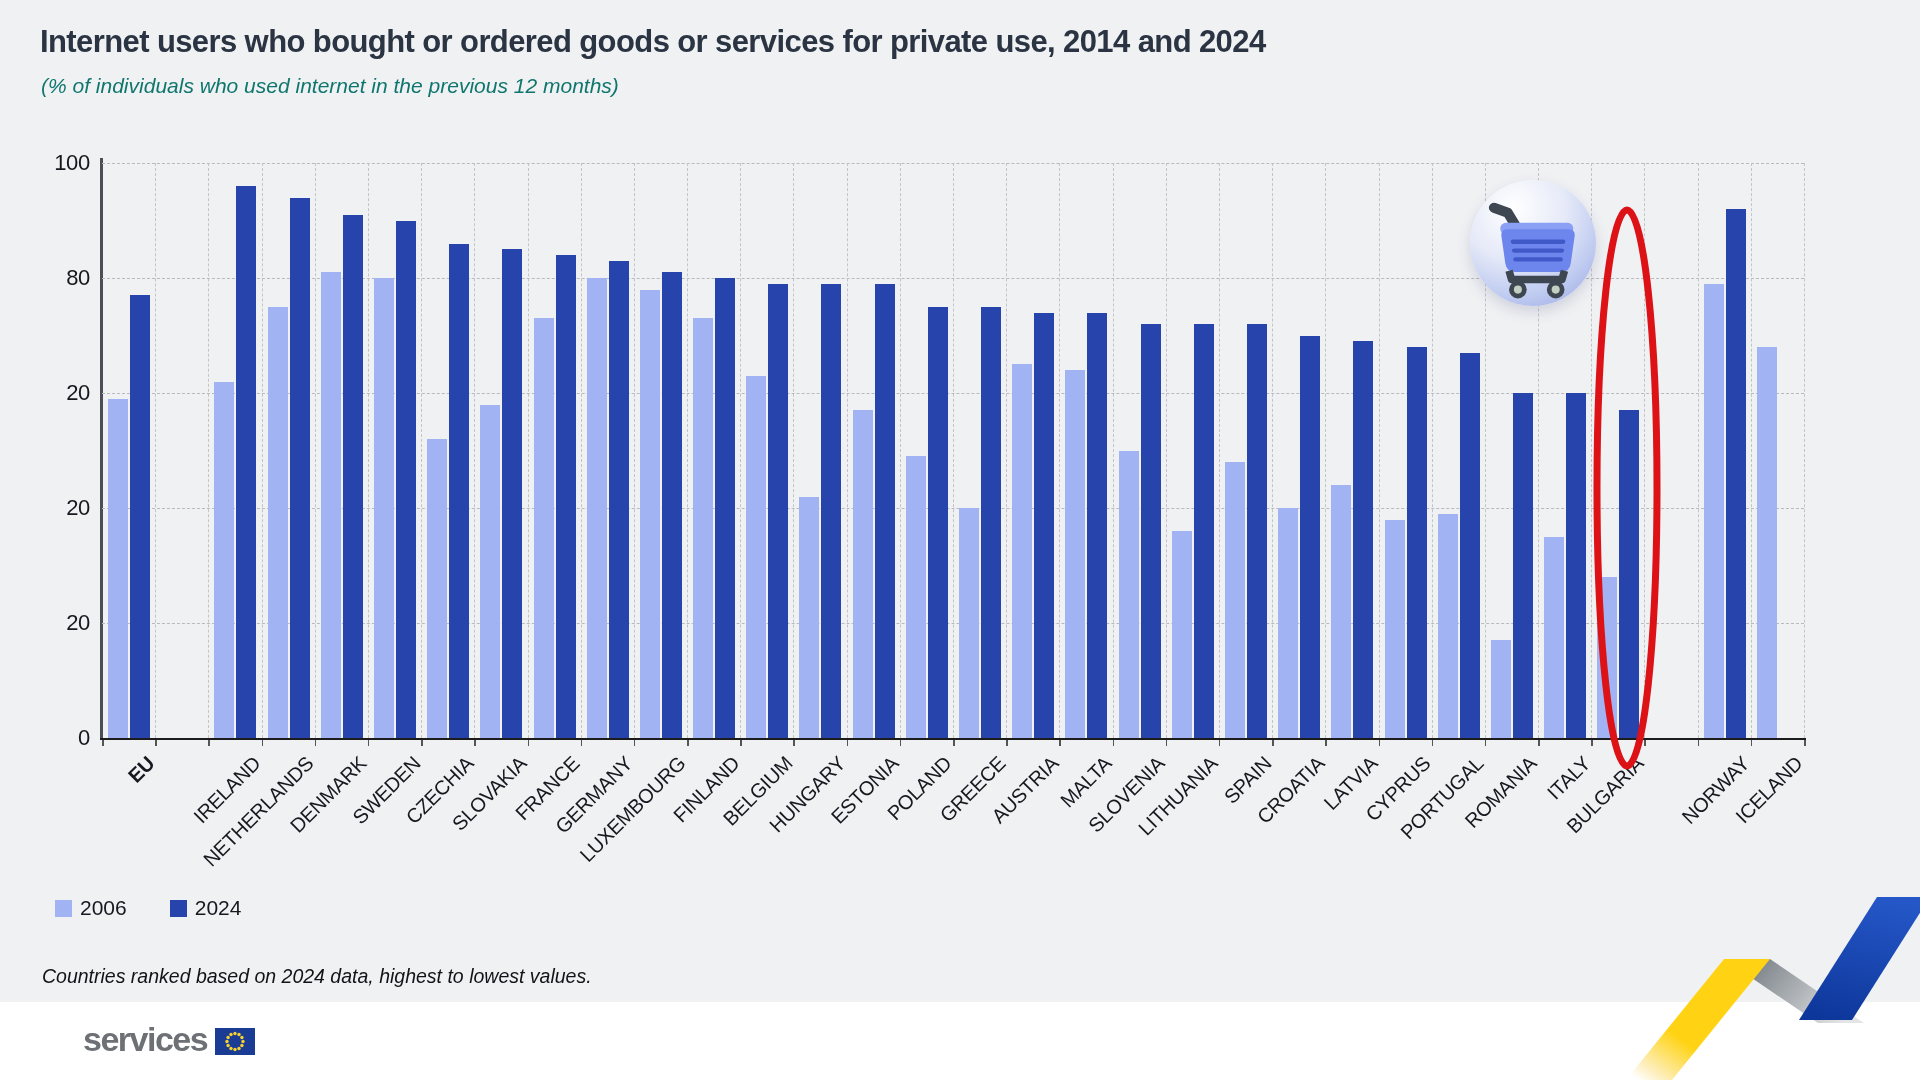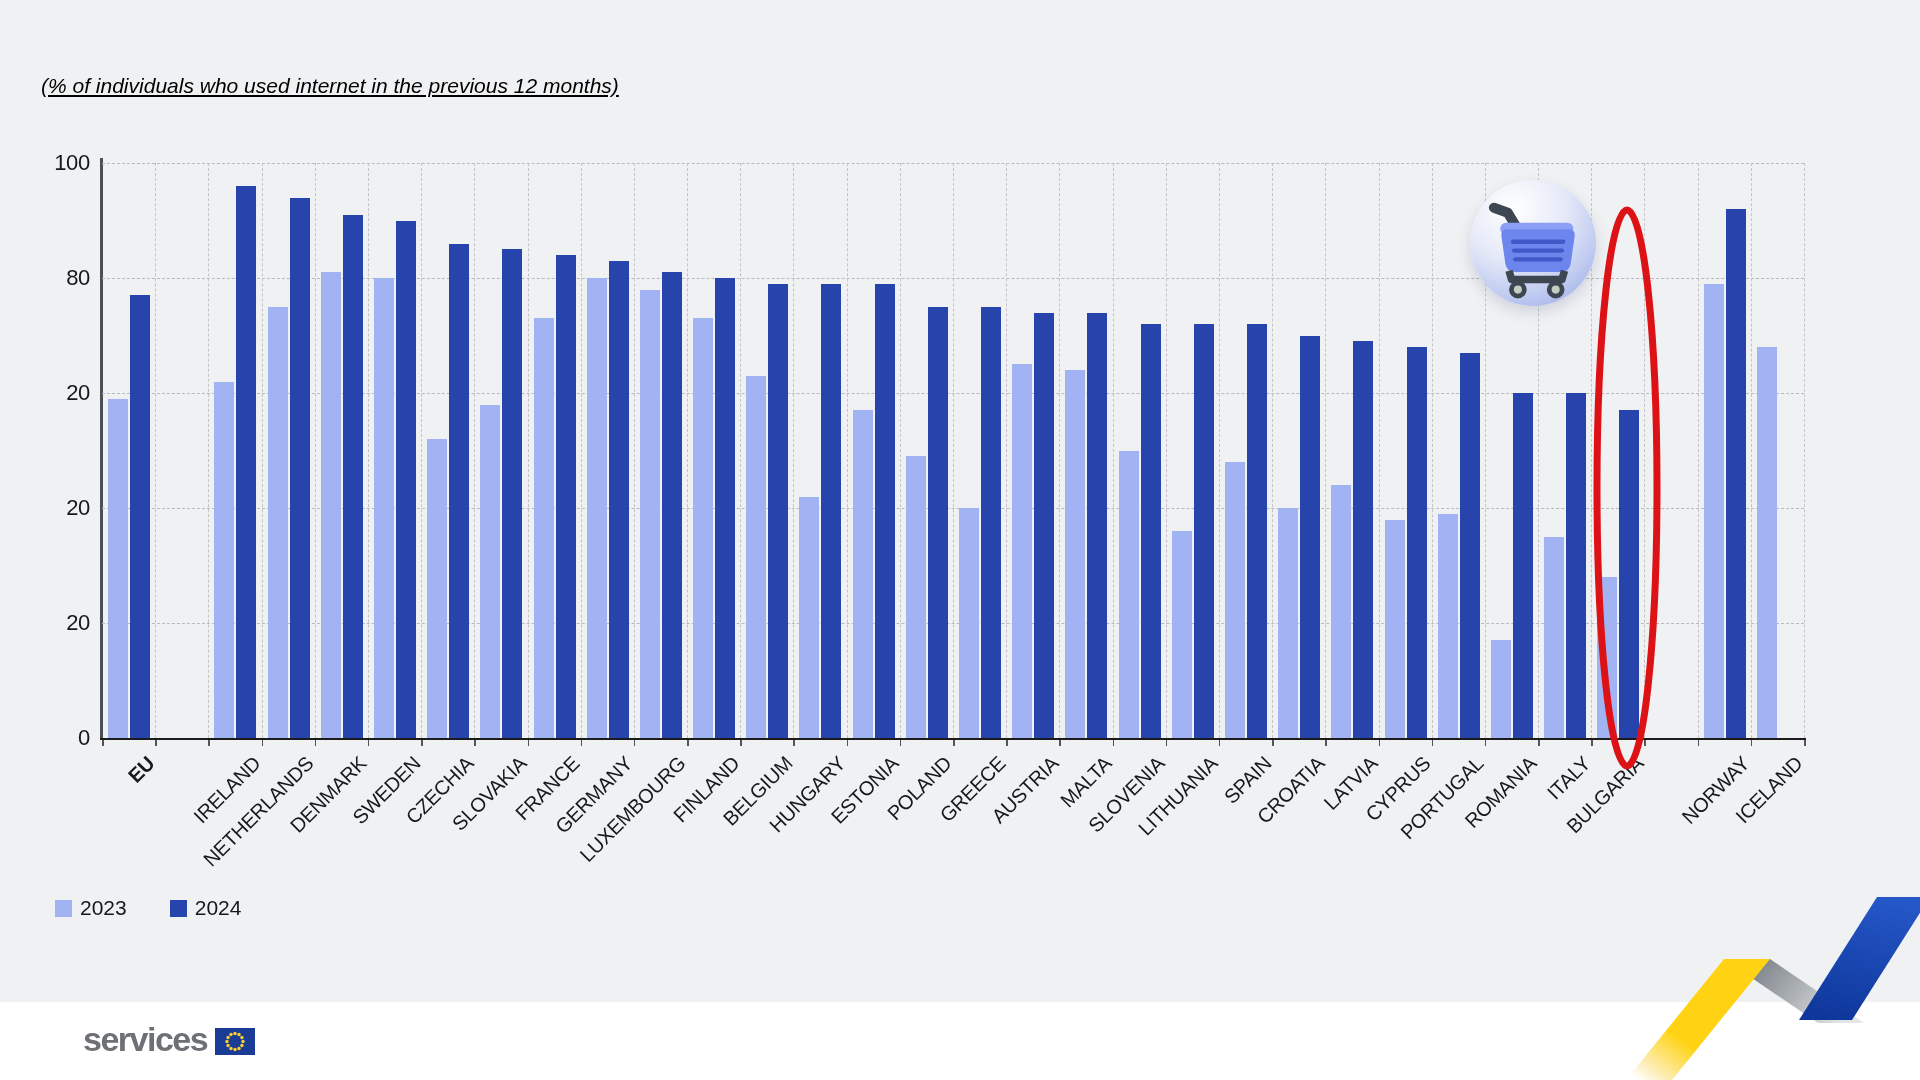--- a/index.html
+++ b/index.html
@@ -1,21 +1,21 @@
 <!DOCTYPE html>
 <html><head>
 <meta charset="utf-8">
 <style>
   html,body{margin:0;padding:0;background:#ffffff;}
   .canvas{position:relative;width:1920px;height:1080px;overflow:hidden;
           font-family:"Liberation Sans",sans-serif;background:#ffffff;}
   .chart-bg{position:absolute;left:0;top:0;width:1920px;height:1002px;background:#f0f1f3;}
   .title{position:absolute;left:40px;top:24px;font-size:31px;font-weight:bold;
          color:#2b3442;letter-spacing:-0.6px;}
-  .subtitle{position:absolute;left:41px;top:74px;font-size:21px;font-style:italic;color:#000000;text-decoration:underline;}
+  .subtitle{position:absolute;left:41px;top:74px;font-size:21px;font-style:italic;color:#0f766e;}
   #plot{position:absolute;left:0;top:0;width:1920px;height:1080px;}
   .hgrid{position:absolute;height:0;border-top:1.5px dashed #b9babd;}
   .vgrid{position:absolute;width:0;border-left:1.5px dashed #c3c4c7;}
   .yaxis-line{position:absolute;left:100px;top:158px;width:2.5px;height:580px;background:#4b4f55;}
   .xaxis-line{position:absolute;left:100px;top:738px;width:1706px;height:2px;background:#1c1c1c;}
   .xtick{position:absolute;width:1.5px;height:6px;top:740px;background:#555;}
   .ylabel{position:absolute;width:60px;text-align:right;font-size:22px;color:#15181e;
           letter-spacing:-0.3px;}
   .bar{position:absolute;width:20px;}
   .xlabel{position:absolute;font-size:20px;color:#15181e;white-space:nowrap;
@@ -35,20 +35,21 @@
      background:radial-gradient(circle at 35% 22%,#ffffff 0%,#e6eaf8 40%,#becaf0 70%,#94a3e2 100%);
      box-shadow:0 6px 14px rgba(60,70,120,0.18);}
   .annot,.zigzag{position:absolute;left:0;top:0;pointer-events:none;}
 </style>
 </head>
 <body>
 
 <div class="canvas">
   <div class="chart-bg"></div>
 
+  <div class="title">Internet users who bought or ordered goods or services for private use, 2014 and 2024</div>
   <div class="subtitle">(% of individuals who used internet in the previous 12 months)</div>
 
   <div id="plot">
     <div class="yaxis-line"></div>
     <div class="xaxis-line"></div>
   <div class="ylabel" style="left: 30px; top: 725px;">0</div>
       <div class="hgrid" style="left: 102px; top: 623px; width: 1702px;"></div>
       <div class="ylabel" style="left: 30px; top: 610px;">20</div>
       <div class="hgrid" style="left: 102px; top: 508px; width: 1702px;"></div>
       <div class="ylabel" style="left: 30px; top: 495px;">20</div>
@@ -229,25 +230,26 @@
         <circle cx="68" cy="87" r="3.2" fill="#c3cec2"></circle>
     </svg>
   </div>
 
   <svg class="annot" width="1920" height="1080">
     <ellipse id="hl-ellipse" cx="1627" cy="488" rx="30" ry="278" fill="none" stroke="#dd1217" stroke-width="7"></ellipse>
   </svg>
 
   <div class="legend">
     <span class="swatch" id="sw-2014" style="background: rgb(161, 179, 242);"></span>
-    <span class="legend-label">2023</span>
+    <span class="legend-label">2006</span>
     <span class="swatch" id="sw-2024" style="background: rgb(39, 67, 172);"></span>
     <span class="legend-label">2024</span>
   </div>
 
+  <div class="footnote fn2">Countries ranked based on 2024 data, highest to lowest values.</div>
 
   <div class="logo">
     <span class="logo-text">services</span>
     <svg class="logo-flag" width="40" height="27" viewBox="0 0 40 27">
       <rect x="0" y="0" width="40" height="27" fill="#1b3c95"></rect>
       <g fill="#f8d12e" id="flag-stars">
           <circle cx="20.00" cy="5.50" r="1.7"></circle>
           <circle cx="24.00" cy="6.57" r="1.7"></circle>
           <circle cx="26.93" cy="9.50" r="1.7"></circle>
           <circle cx="28.00" cy="13.50" r="1.7"></circle>

